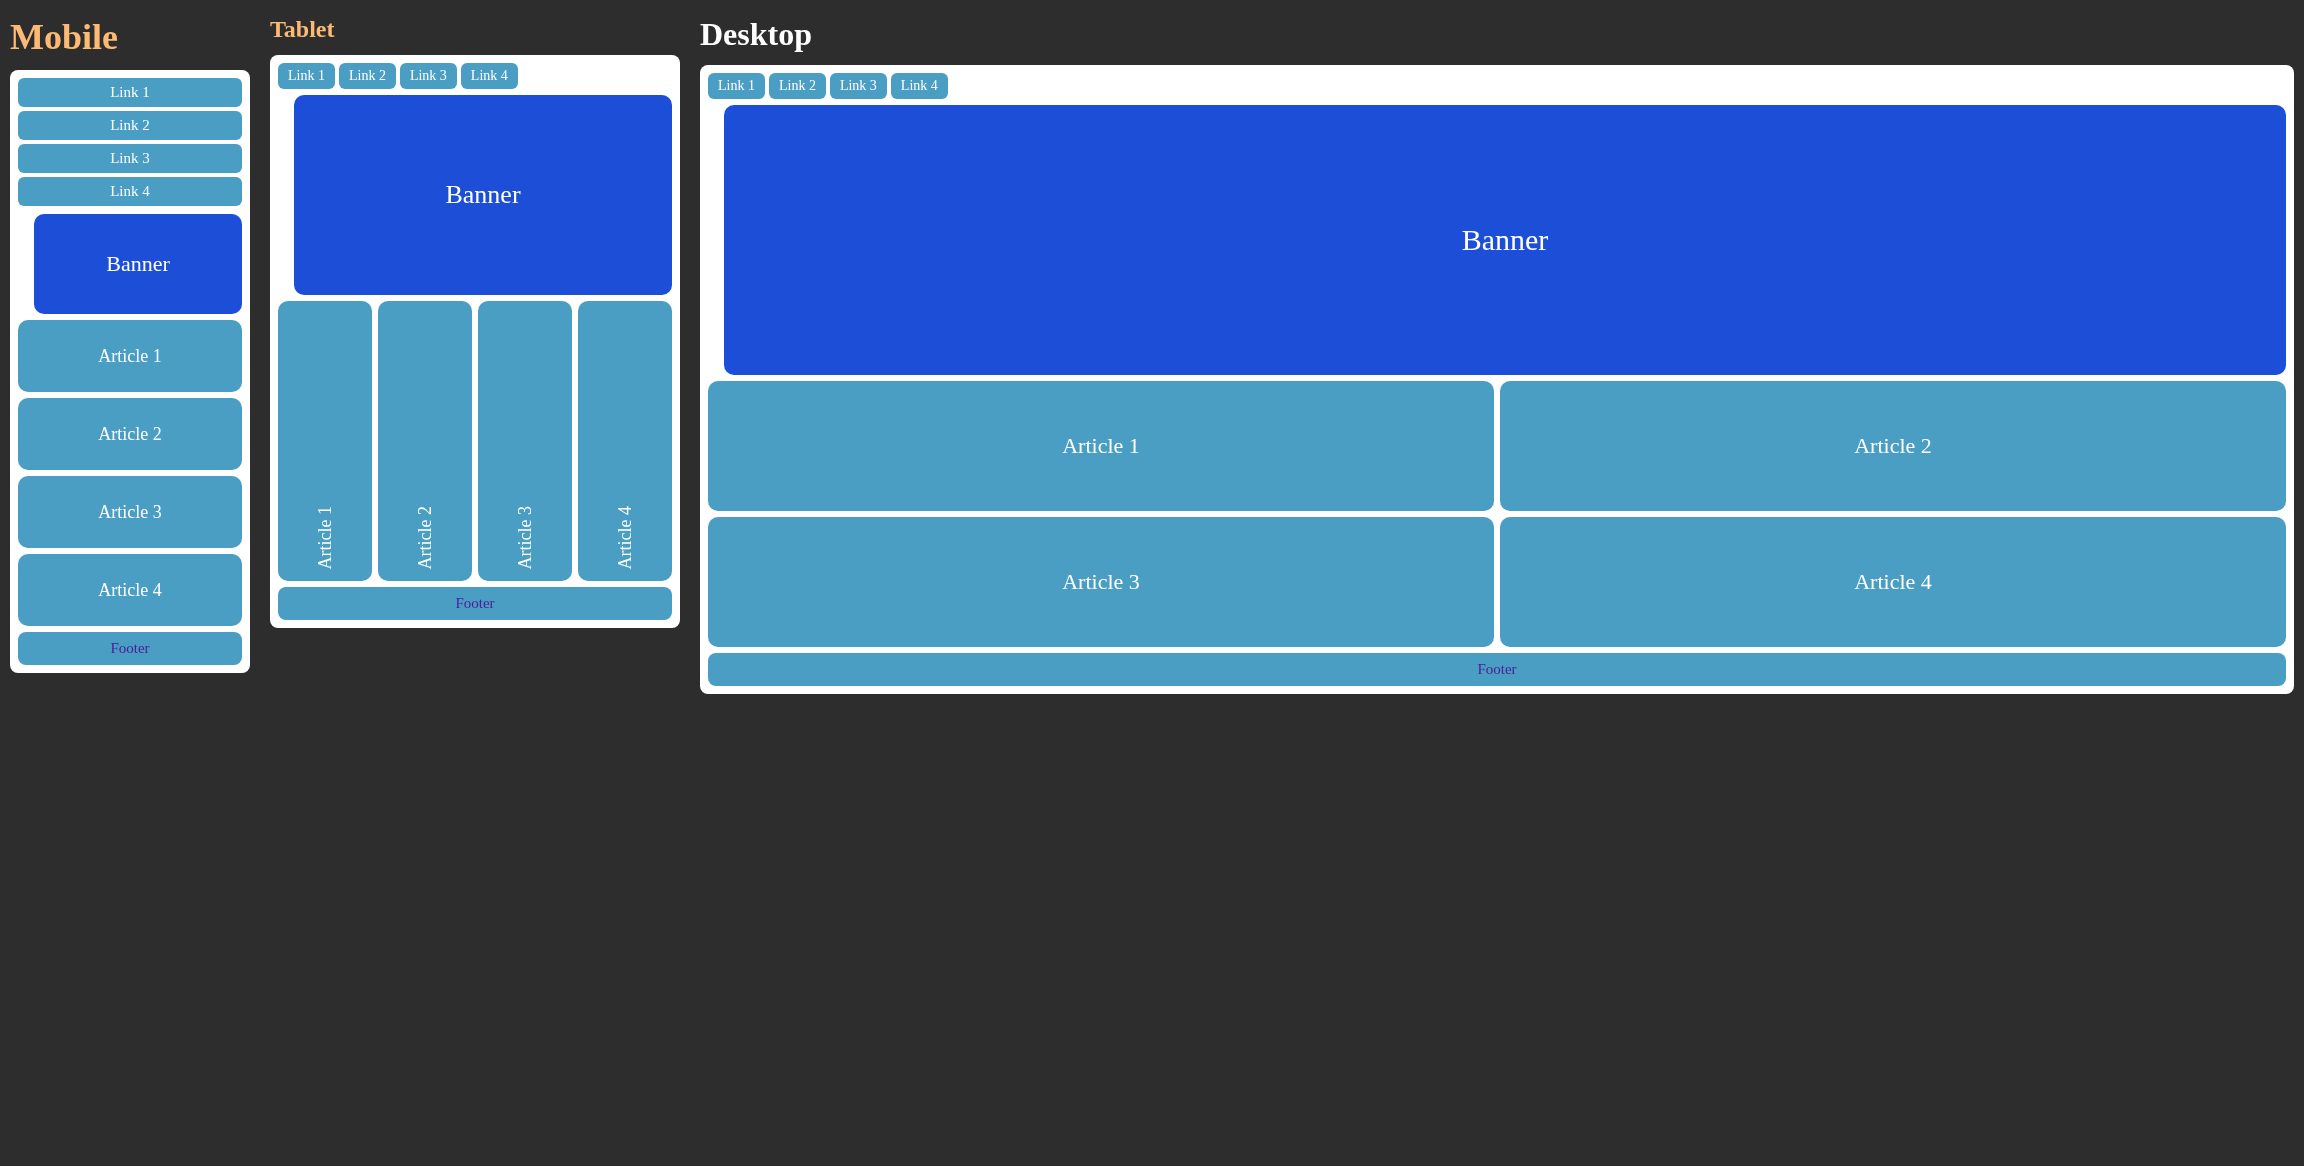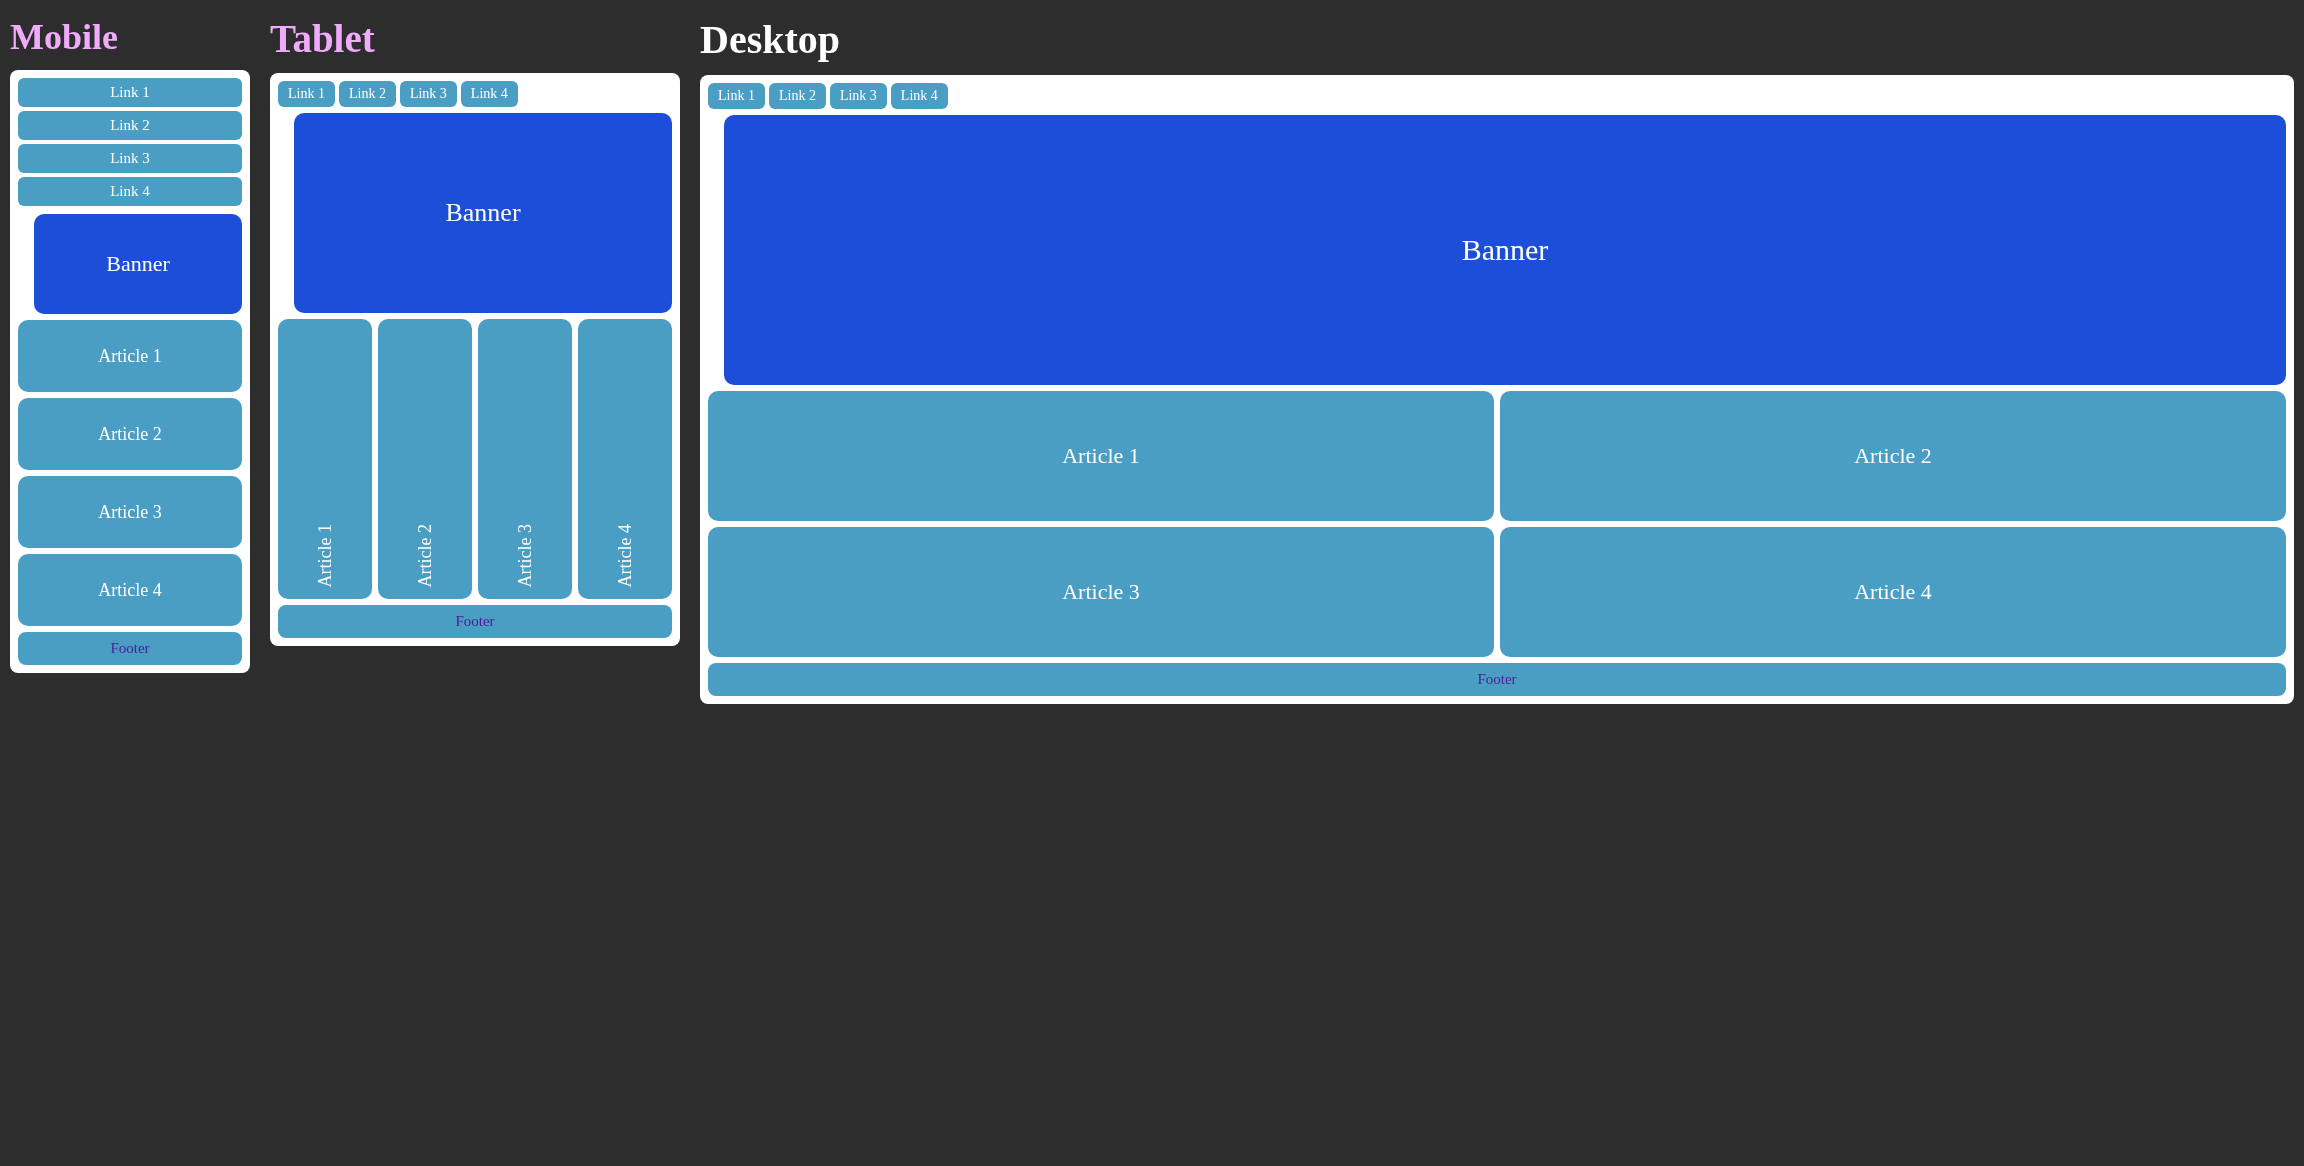--- a/index.html
+++ b/index.html
@@ -23,21 +23,21 @@
       display: flex;
       flex-direction: column;
       width: 240px;
       min-width: 240px;
       flex-shrink: 0;
     }
 
     .mobile-title {
       font-size: 36px;
       font-weight: bold;
-      color: #f0abfc;
+      color: #fdba74;
       padding: 8px 0 12px 0;
     }
 
     .mobile-panel {
       background: white;
       border-radius: 8px;
       padding: 8px;
       display: flex;
       flex-direction: column;
       gap: 6px;
@@ -104,23 +104,23 @@
     .tablet-section {
       display: flex;
       flex-direction: column;
       width: 410px;
       min-width: 410px;
       flex-shrink: 0;
       margin-left: 20px;
     }
 
     .tablet-title {
-      font-size: 39px;
+      font-size: 24px;
       font-weight: bold;
-      color: #f0abfc;
+      color: #fdba74;
       padding: 8px 0 12px 0;
     }
 
     .tablet-panel {
       background: white;
       border-radius: 8px;
       padding: 8px;
       display: flex;
       flex-direction: column;
       gap: 6px;
@@ -180,21 +180,21 @@
 
     
     .desktop-section {
       display: flex;
       flex-direction: column;
       flex: 1;
       margin-left: 20px;
     }
 
     .desktop-title {
-      font-size: 40px;
+      font-size: 32px;
       font-weight: bold;
       color: white;
       padding: 8px 0 12px 0;
     }
 
     .desktop-panel {
       background: white;
       border-radius: 8px;
       padding: 8px;
       display: flex;

